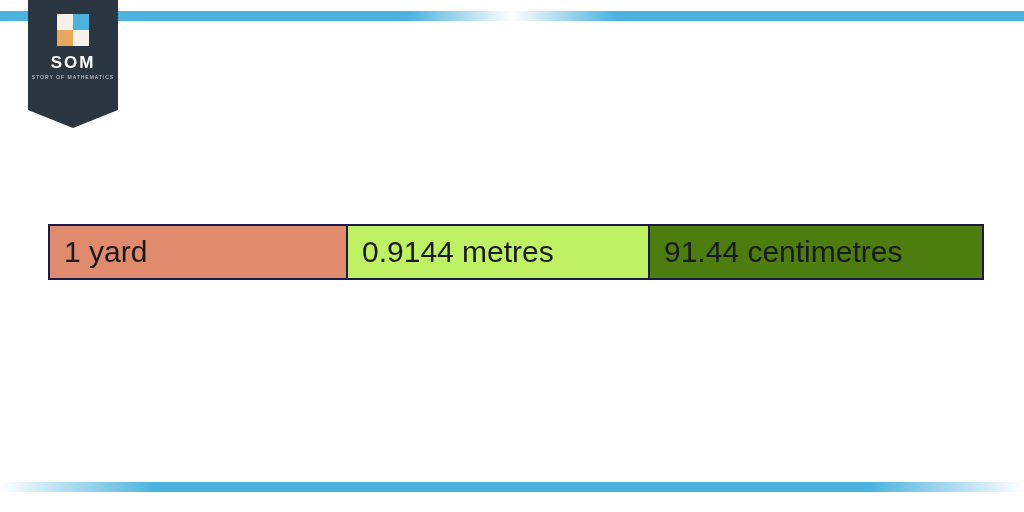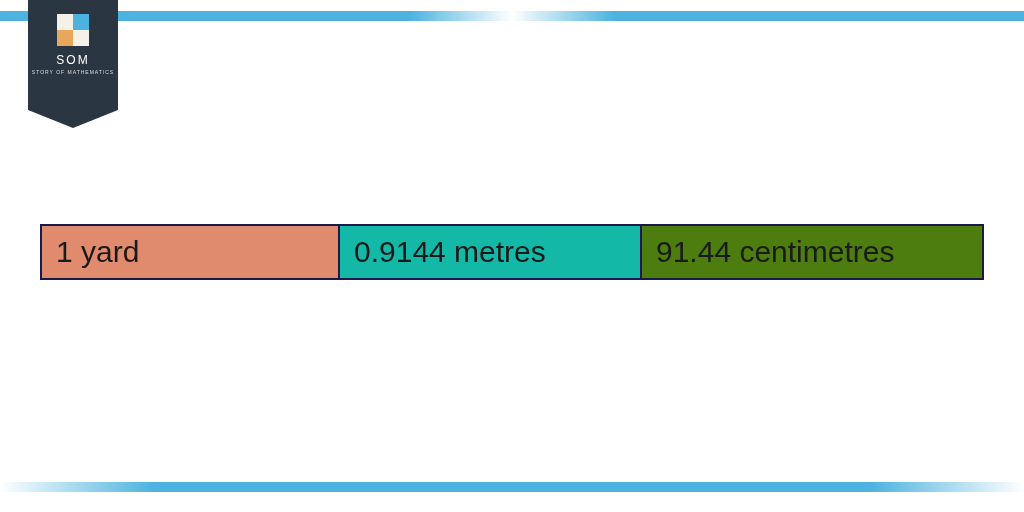--- a/index.html
+++ b/index.html
@@ -63,51 +63,51 @@
       content: "";
       position: absolute;
       top: 0; left: 0;
       width: 32px; height: 32px;
       background: #2a3642;
       clip-path: polygon(0 0, 50% 0, 50% 50%, 100% 50%, 100% 100%, 50% 100%, 50% 50%, 0 50%);
       transform: rotate(0deg);
       display: none;
     }
     .logo-text {
-      font-weight: normal;
-      font-size: 12px;
+      font-weight: bold;
+      font-size: 17px;
       letter-spacing: 2px;
       line-height: 1;
     }
     .logo-sub {
       font-size: 5px;
       letter-spacing: 1px;
       margin-top: 3px;
       opacity: 0.8;
     }
     .conversion-table {
       position: absolute;
       top: 224px;
-      left: 40px;
+      left: 48px;
       right: 40px;
       display: flex;
       height: 56px;
     }
     .cell {
       border: 2px solid #1a1a4a;
       display: flex;
       align-items: center;
       padding: 0 14px;
       font-size: 30px;
       color: #1a1a1a;
       font-family: Arial, sans-serif;
     }
     .cell + .cell { border-left: none; }
     .cell-1 { flex: 0 0 300px; background: #e08a6e; }
-    .cell-2 { flex: 0 0 302px; background: #14b8a6; }
+    .cell-2 { flex: 0 0 302px; background: #bef264; }
     .cell-3 { flex: 1; background: #4d7c0f; }
   </style>
 </head>
 <body>
 
 <div class="top-bar"></div>
 
 <div class="logo-badge">
   <div class="logo-icon">
     <div class="q1"></div>

